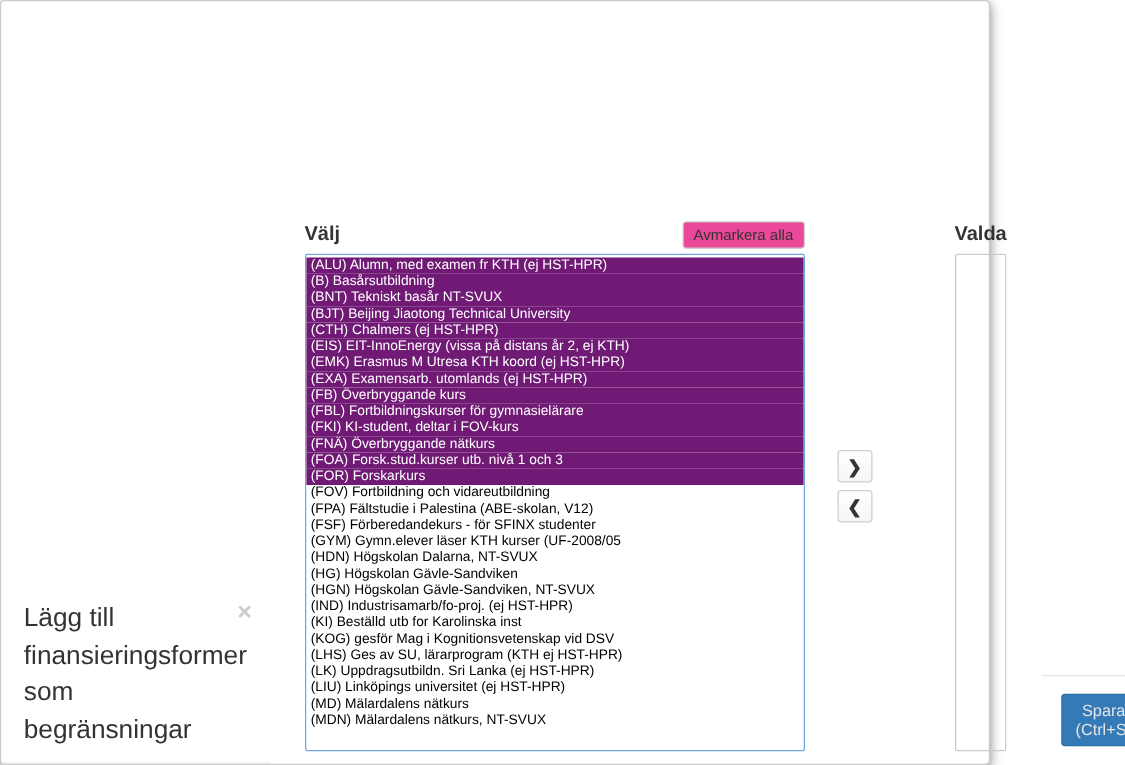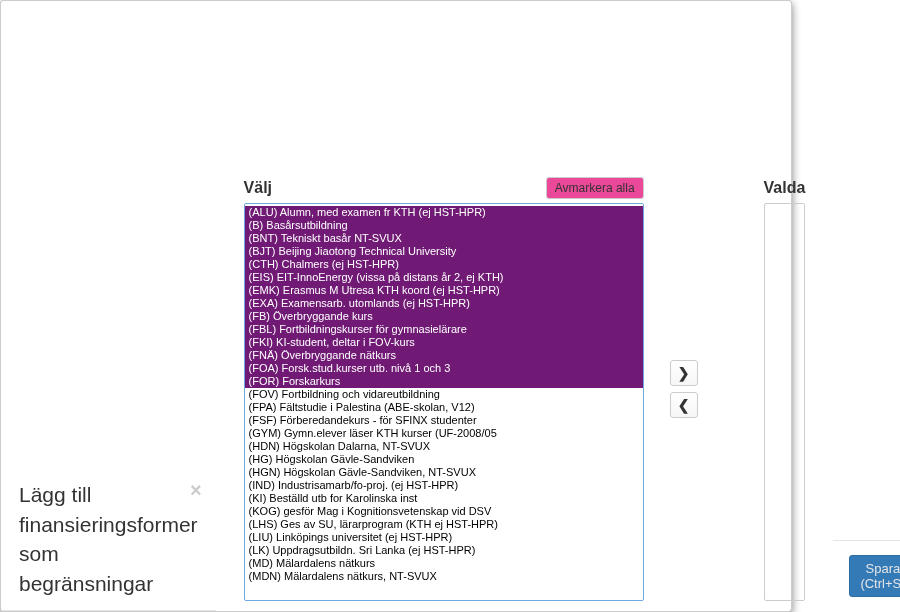--- a/index.html
+++ b/index.html
@@ -201,22 +201,22 @@
           <div class="list-option">(FPA) Fältstudie i Palestina (ABE-skolan, V12)</div>
           <div class="list-option">(FSF) Förberedandekurs - för SFINX studenter</div>
           <div class="list-option">(GYM) Gymn.elever läser KTH kurser (UF-2008/05</div>
           <div class="list-option">(HDN) Högskolan Dalarna, NT-SVUX</div>
           <div class="list-option">(HG) Högskolan Gävle-Sandviken</div>
           <div class="list-option">(HGN) Högskolan Gävle-Sandviken, NT-SVUX</div>
           <div class="list-option">(IND) Industrisamarb/fo-proj. (ej HST-HPR)</div>
           <div class="list-option">(KI) Beställd utb for Karolinska inst</div>
           <div class="list-option">(KOG) gesför Mag i Kognitionsvetenskap vid DSV</div>
           <div class="list-option">(LHS) Ges av SU, lärarprogram (KTH ej HST-HPR)</div>
+          <div class="list-option">(LK) Uppdragsutbildn. Sri Lanka (ej HST-HPR)</div>
           <div class="list-option">(LIU) Linköpings universitet (ej HST-HPR)</div>
-          <div class="list-option">(LK) Uppdragsutbildn. Sri Lanka (ej HST-HPR)</div>
           <div class="list-option">(MD) Mälardalens nätkurs</div>
           <div class="list-option">(MDN) Mälardalens nätkurs, NT-SVUX</div>
         </div>
     </div>
 
     <div class="col col-middle">
       <div class="arrow-buttons">
         <button class="arrow-btn">
             <span>❯</span>
           </button>

